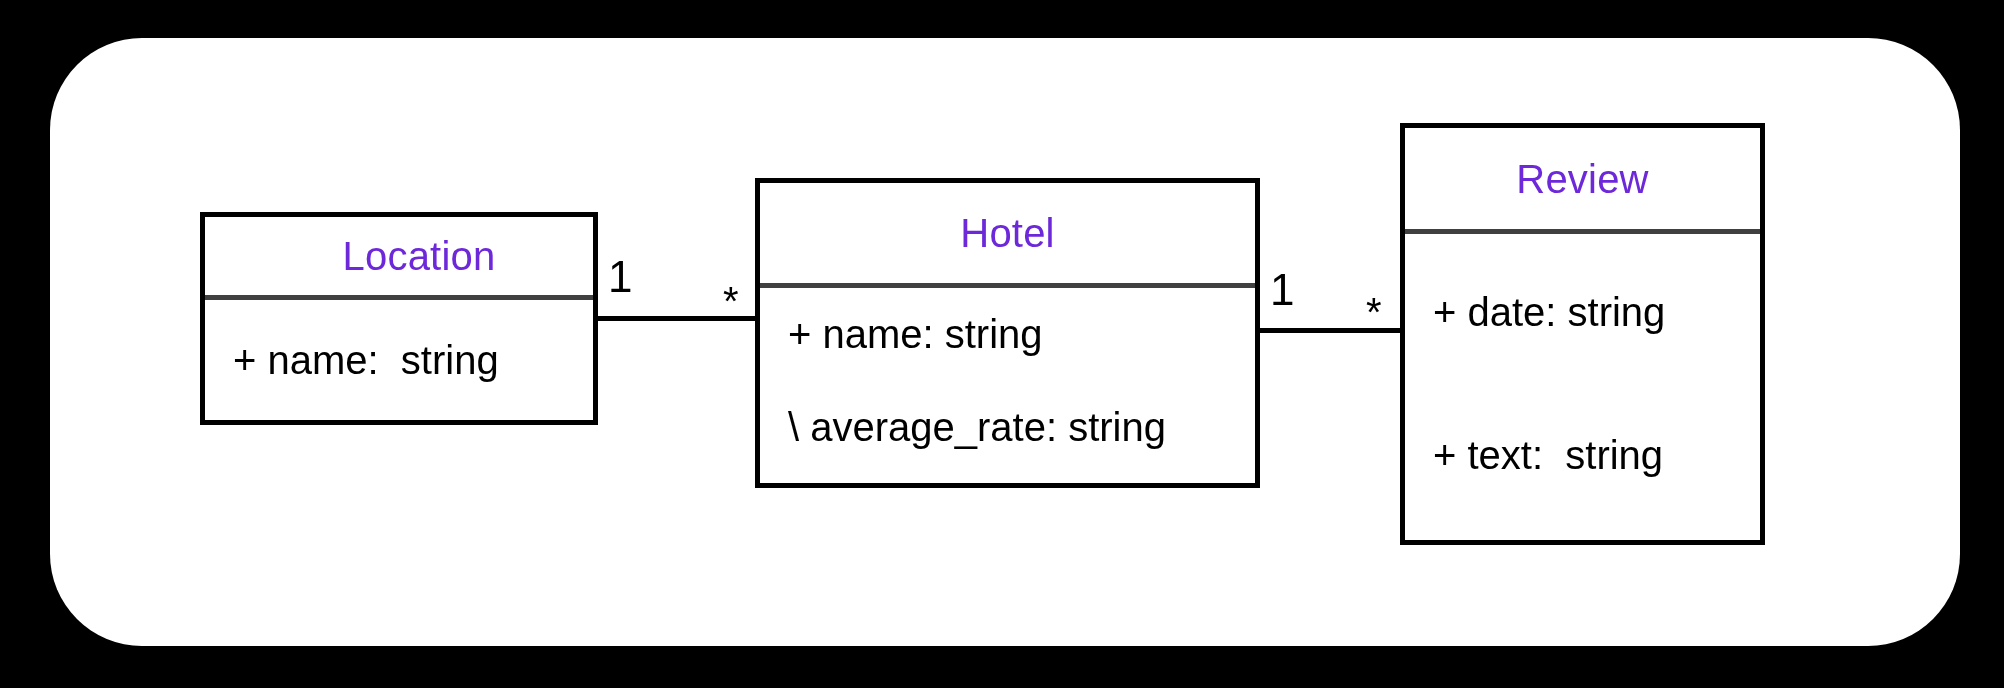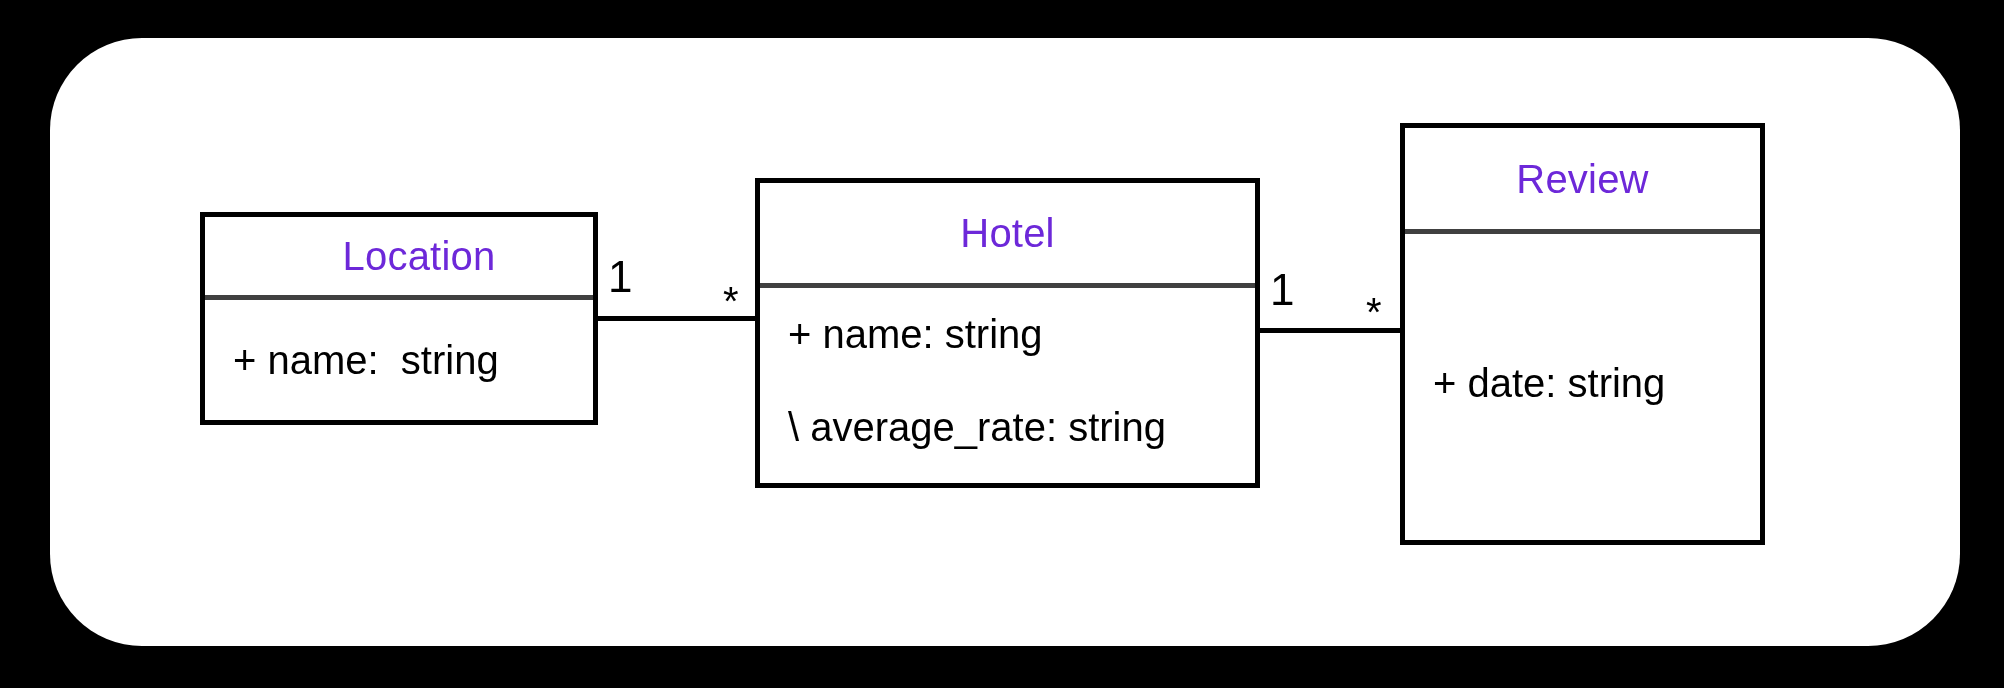--- a/index.html
+++ b/index.html
@@ -123,16 +123,17 @@
     <div class="uml-attrs">
       <div class="uml-attr">+ name: string</div>
       <div class="uml-attr">\ average_rate: string</div>
     </div>
   </div>
 
   <div class="uml-class" id="class-review">
     <div class="uml-header">Review</div>
     <div class="uml-attrs">
       <div class="uml-attr">+ date: string</div>
+      <div class="uml-attr">+ text:  string</div>
     </div>
   </div>
 
 </div>
 
 </body></html>

